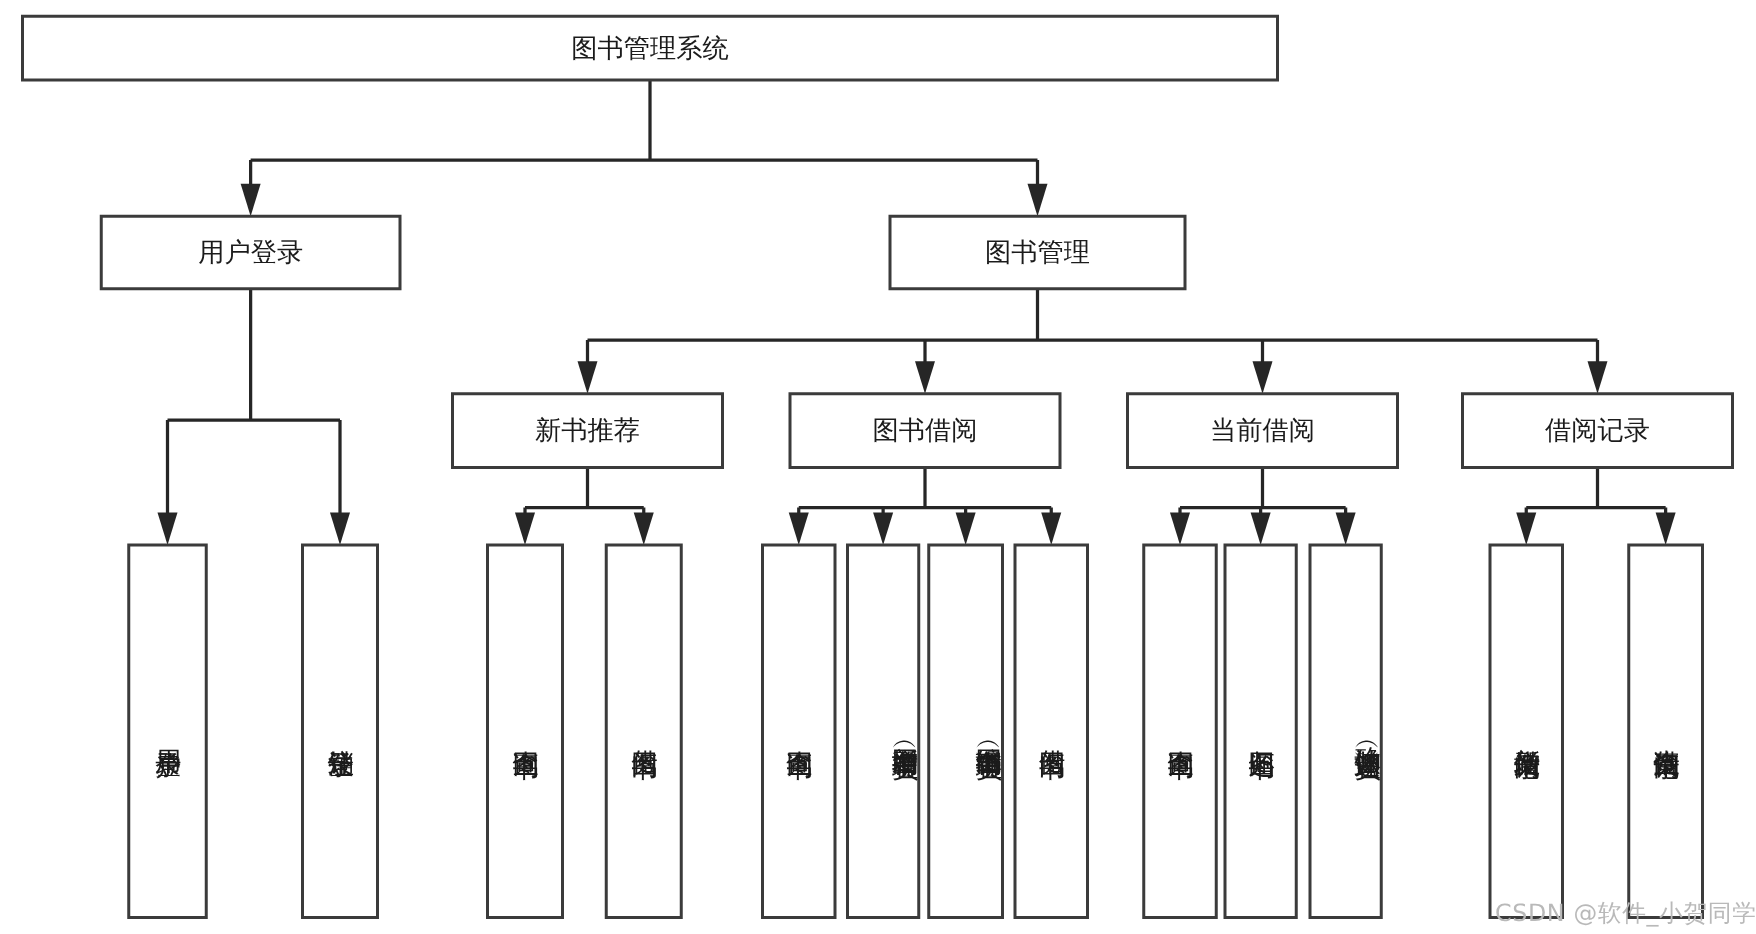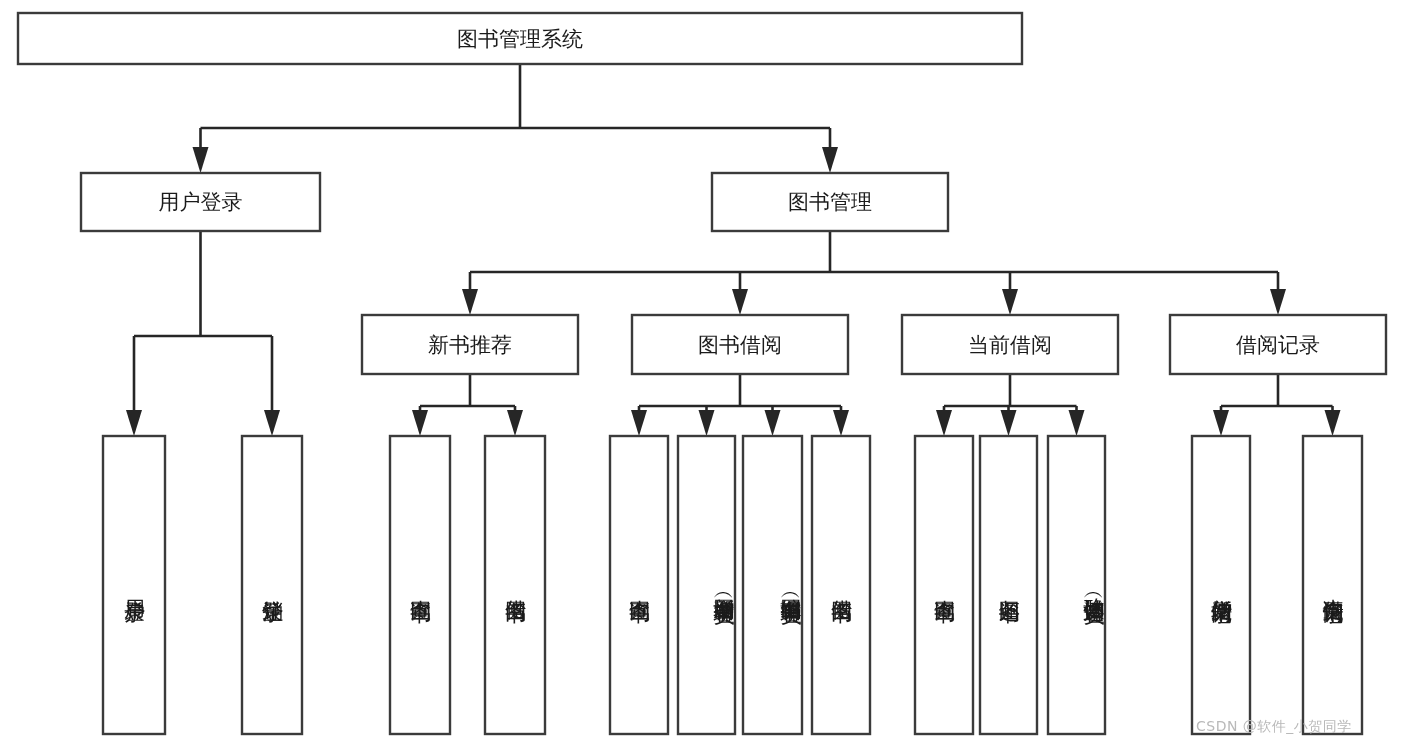--- a/index.html
+++ b/index.html
@@ -63,21 +63,21 @@
     text-align: left;
     white-space: nowrap;
     pointer-events: none;
   }
   .node-label-v.center-mode {
     align-items: center;
   }
   .watermark {
     position: absolute;
     font-family: "DejaVu Sans", "Liberation Sans", sans-serif;
-    font-size: 14px;
+    font-size: 19px;
     color: #b9b9b9;
     white-space: nowrap;
     letter-spacing: 0.5px;
   }
 </style>
 </head>
 <body>
 
 <div id="diagram-root">
   <svg id="diagram-canvas" viewBox="0 0 1405 747" xmlns="http://www.w3.org/2000/svg">

